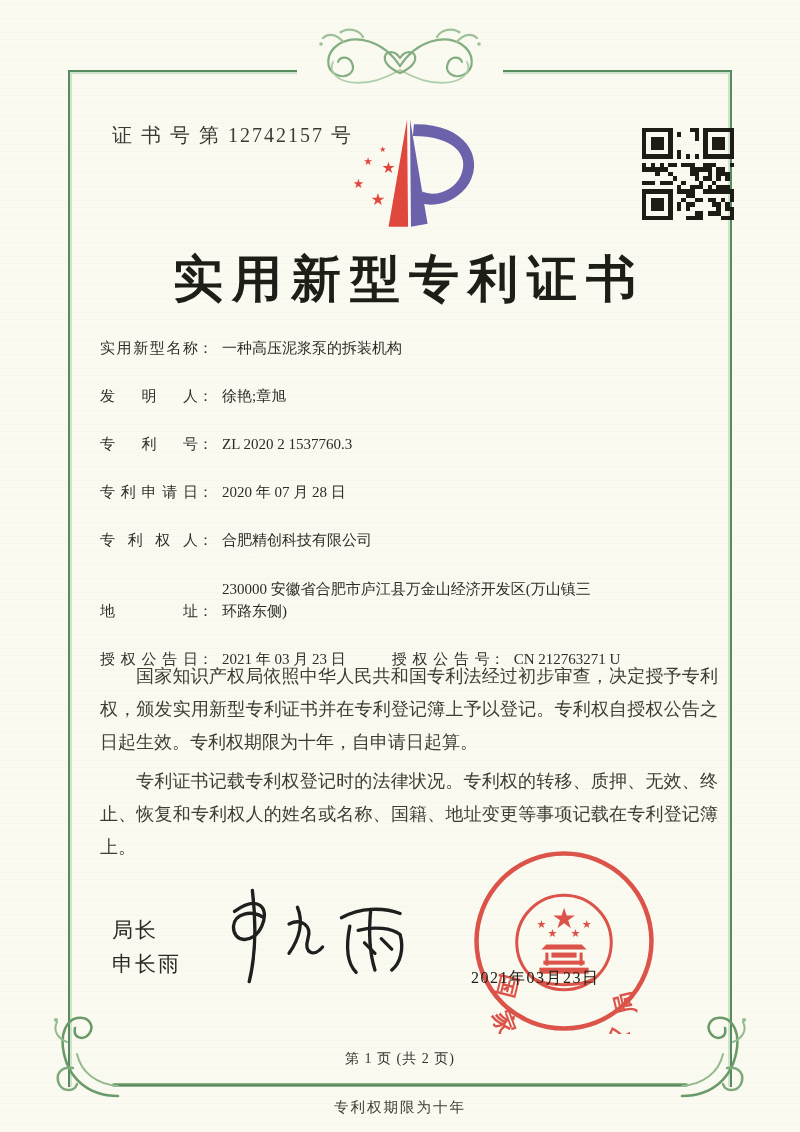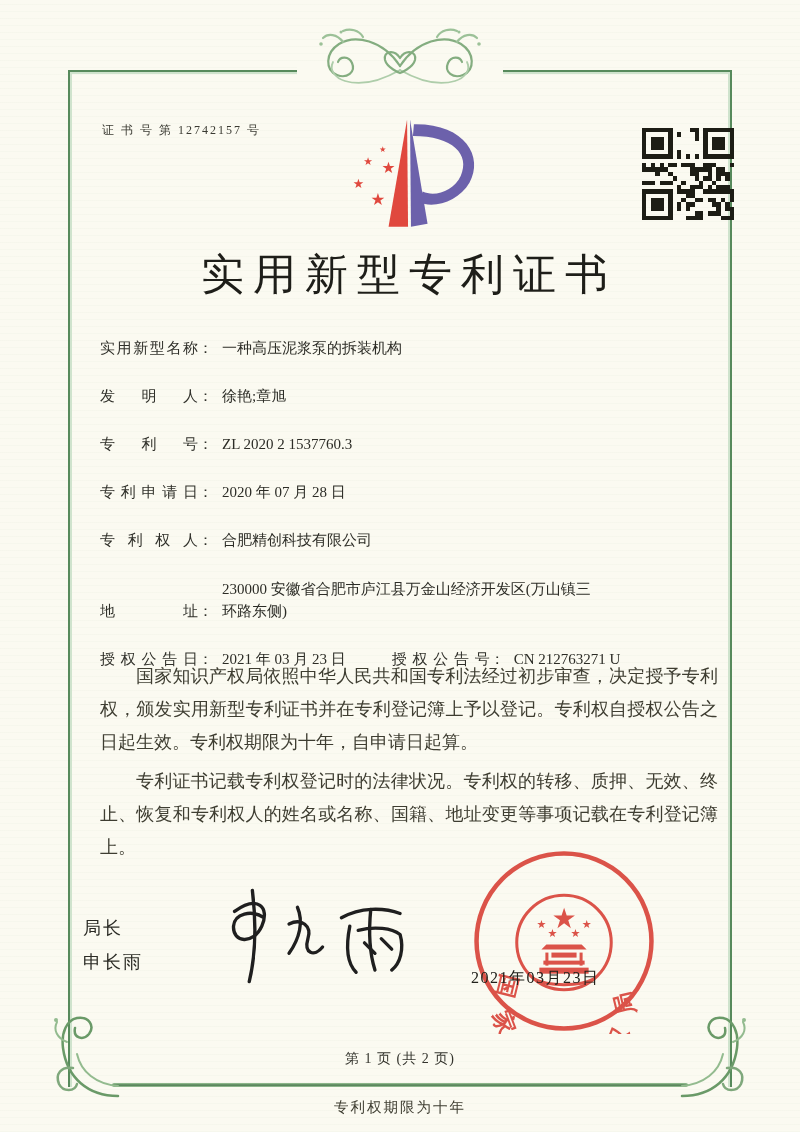--- a/index.html
+++ b/index.html
@@ -20,40 +20,40 @@
   .bottom-line{
     position:absolute;left:112px;right:112px;top:1083px;height:4px;
     background:linear-gradient(to bottom,#9ec69a,#4c7a50 55%,#a5cba1);
     border-radius:2px;
   }
   .ornament{position:absolute;}
   .orn-top{left:50%;top:24px;transform:translateX(-50%);}
   .orn-bl{left:46px;top:1008px;}
   .orn-br{right:46px;top:1008px;}
   
-  .cert-no{position:absolute;left:102px;top:122px;font-size:12px;letter-spacing:2px;color:#3a3a32;}
+  .cert-no{position:absolute;left:112px;top:122px;font-size:20px;letter-spacing:2px;color:#3a3a32;}
   .logo{position:absolute;left:332px;top:110px;}
   .qr{position:absolute;left:642px;top:128px;width:92px;height:92px;}
   .title{
     position:absolute;left:0;right:0;top:246px;text-align:center;
-    font-size:43px;font-weight:400;letter-spacing:9px;color:#1e1e19;padding-left:18px;
+    font-size:50px;font-weight:700;letter-spacing:9px;color:#1e1e19;padding-left:18px;
   }
   
   .fields{position:absolute;left:100px;top:338px;width:620px;font-size:15px;}
   .frow{margin-bottom:27px;display:flex;align-items:flex-end;line-height:21px;white-space:nowrap;}
   .flabel{display:inline-block;width:98px;text-align:justify;text-align-last:justify;flex:none;color:#30302a;}
   .fcolon{flex:none;margin-right:9px;color:#30302a;}
   .fvalue{color:#2c2c26;}
   .addr .fvalue{white-space:normal;width:382px;line-height:22px;}
   .grant2{margin-left:46px;display:flex;}
   
   .body-text{position:absolute;left:100px;top:660px;width:618px;font-size:18px;color:#3e3d31;}
   .body-text p{margin:0 0 6px 0;text-indent:2em;line-height:33px;text-align:justify;}
   
-  .signer{position:absolute;left:83px;font-size:18px;color:#2b2b25;letter-spacing:2px;}
+  .signer{position:absolute;left:112px;font-size:21px;color:#2b2b25;letter-spacing:2px;}
   .signer-title{top:916px;}
   .signer-name{top:950px;}
   .sig-hand{position:absolute;left:205px;top:880px;}
   
   .seal{position:absolute;left:471px;top:848px;width:186px;height:186px;opacity:0.92;}
   .seal-date{
     position:absolute;left:471px;top:968px;width:186px;text-align:left;
     font-size:16px;letter-spacing:1.5px;color:#21211b;
   }
   

